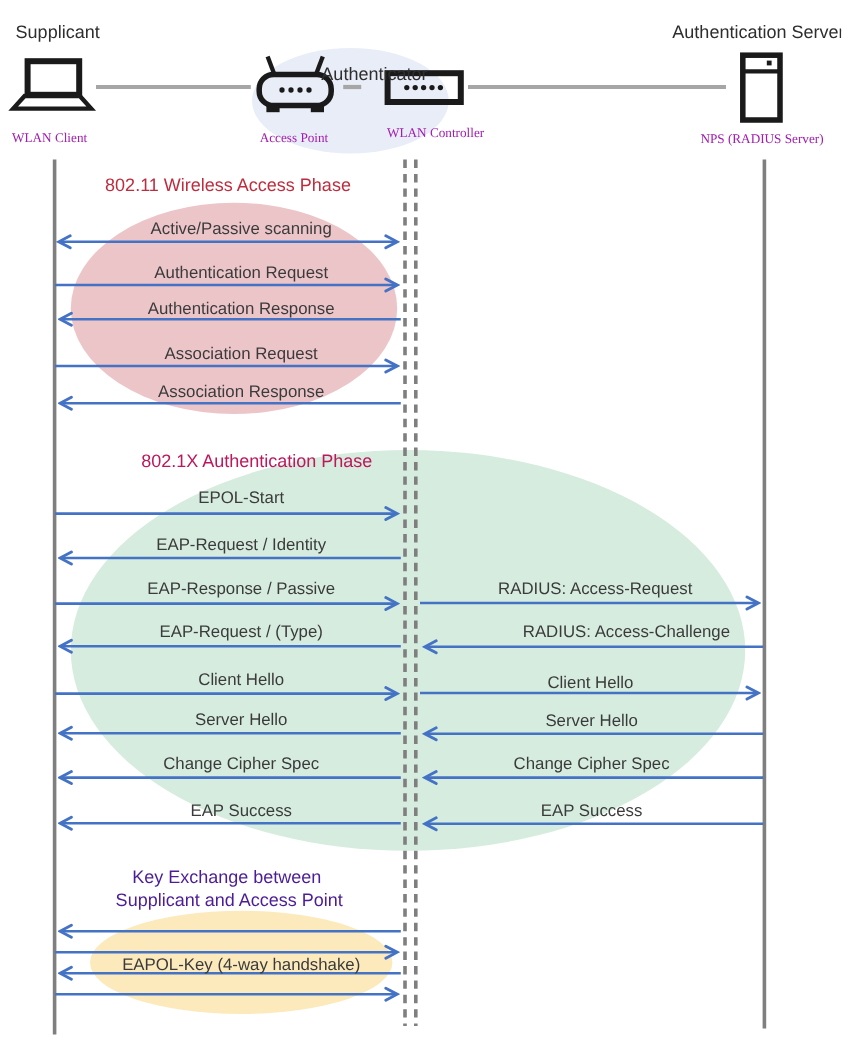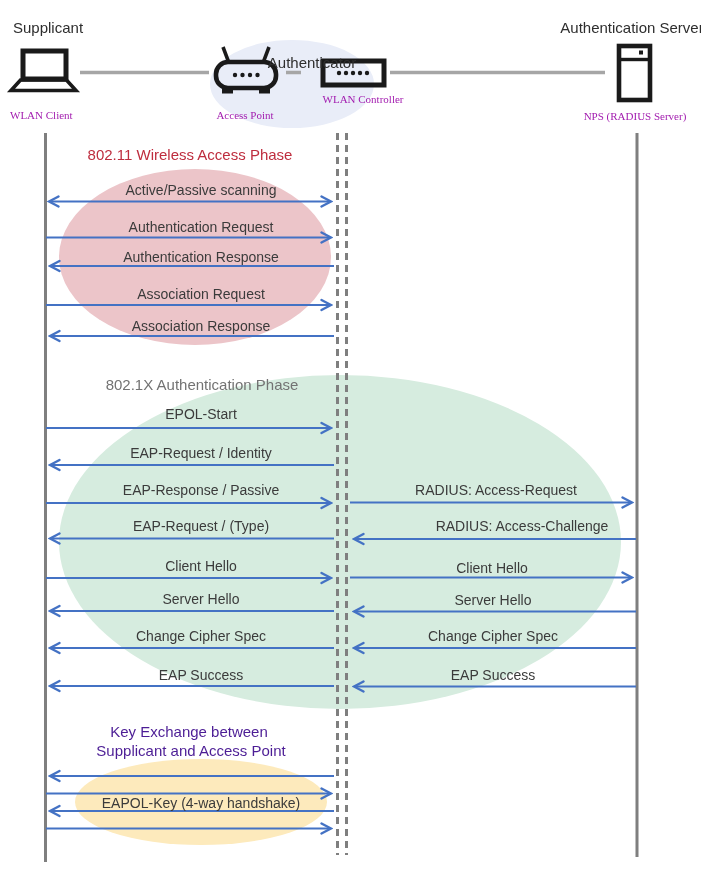--- a/index.html
+++ b/index.html
@@ -5,21 +5,21 @@
   html,body{margin:0;padding:0;background:#fff;}
   .canvas{position:relative;width:701px;height:875px;background:#ffffff;overflow:hidden;
           font-family:"Liberation Sans",sans-serif;}
   .lbl{position:absolute;white-space:nowrap;color:#3b3b3b;font-size:14px;line-height:14px;
        transform:translateX(-50%);}
   .lbl.leftalign{transform:none;}
   .hdr{font-size:15px;line-height:15px;color:#2e2e2e;}
   .node{font-size:11px;line-height:15px;color:#a21caf;font-family:Liberation Serif, serif;}
   .ptitle{font-size:15px;line-height:15px;}
   .p1{color:#be2d3e;}
-  .p2{color:#737373;}
+  .p2{color:#be185d;margin-left:12px;}
   .p3{color:#4c1d95;}
   svg.layer{position:absolute;left:0;top:0;}
 </style>
 </head>
 <body>
 
 <div class="canvas">
 
   <svg class="layer" width="713" height="875" viewBox="0 0 713 875">
     <defs>
@@ -109,21 +109,21 @@
       <line x1="46" y1="828.5" x2="330" y2="828.5" marker-end="url(#ah)"></line>
     </g>
   </svg>
 
   <div class="lbl hdr leftalign" style="left:13px;top:20px;">Supplicant</div>
   <div class="lbl hdr" style="left:312px;top:19px;margin-top:36px;">Authenticator</div>
   <div class="lbl hdr" style="left:632px;top:20px;">Authentication Server</div>
 
   <div class="lbl node leftalign" style="left:10px;top:108px;">WLAN Client</div>
   <div class="lbl node" style="left:245px;top:108px;">Access Point</div>
-  <div class="lbl node" style="left:363px;top:92px;">WLAN Controller</div>
+  <div class="lbl node" style="left:363px;top:104px;">WLAN Controller</div>
   <div class="lbl node" style="left:635px;top:109px;">NPS (RADIUS Server)</div>
 
   <div class="lbl ptitle p1" style="left:190px;top:147px;">802.11 Wireless Access Phase</div>
   <div class="lbl" style="left:201px;top:183px;">Active/Passive scanning</div>
   <div class="lbl" style="left:201px;top:220px;">Authentication Request</div>
   <div class="lbl" style="left:201px;top:250px;">Authentication Response</div>
   <div class="lbl" style="left:201px;top:287px;">Association Request</div>
   <div class="lbl" style="left:201px;top:319px;">Association Response</div>
 
   <div class="lbl ptitle p2" style="left:202px;top:377px;">802.1X Authentication Phase</div>

